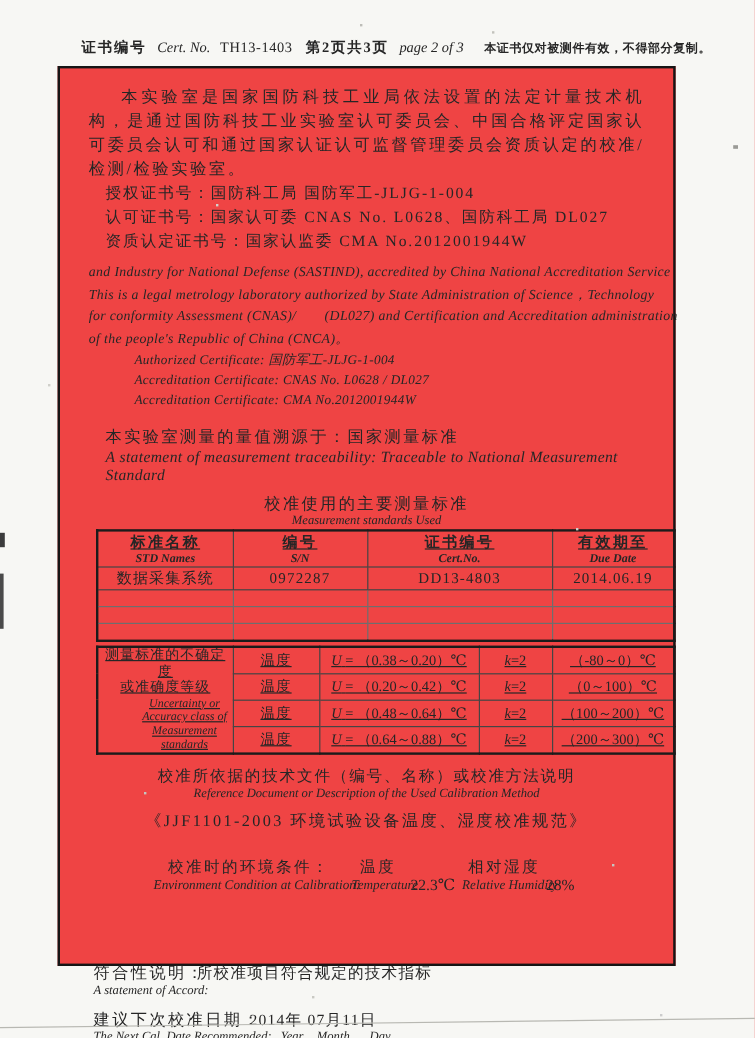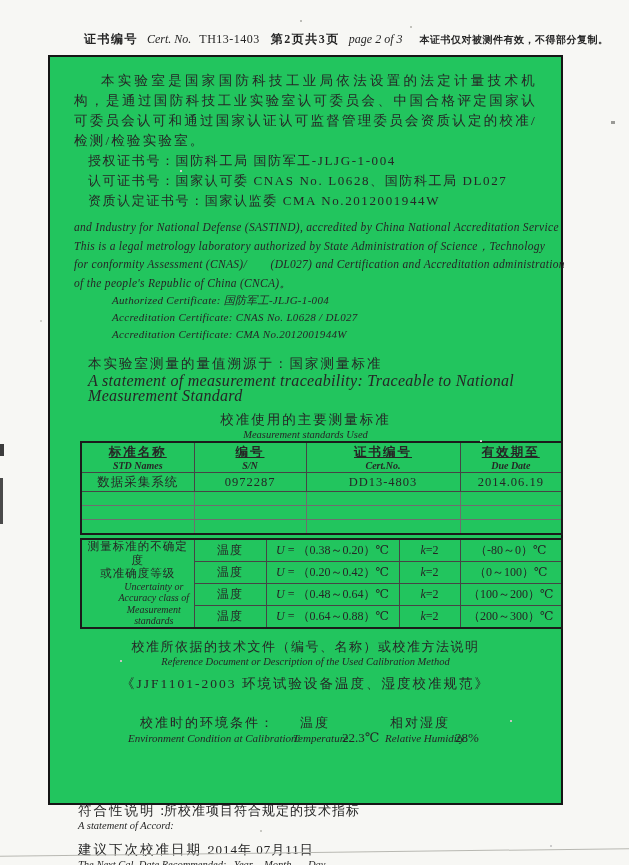--- a/index.html
+++ b/index.html
@@ -6,55 +6,55 @@
   body{
     width:629px;height:865px;
     background:#f7f7f4;
     font-family:"Liberation Serif","DejaVu Serif",serif;
     color:#262626;
     position:relative;
     overflow:hidden;
   }
   .page{position:absolute;inset:0;}
   
-  .page-header{position:absolute;top:31px;left:84px;width:520px;font-size:12px;white-space:nowrap;}
+  .page-header{position:absolute;top:31px;left:68px;width:520px;font-size:12px;white-space:nowrap;}
   .ph-zh{letter-spacing:1.5px;font-weight:bold;}
   .ph-it{font-style:italic;margin-left:6px;}
   .ph-val{margin-left:5px;letter-spacing:.5px;}
   .ph-notice{font-size:10px;font-weight:bold;margin-left:14px;letter-spacing:.5px;}
   
   .box{
     position:absolute;left:48px;top:55px;width:515px;height:750px;
-    border:2px solid #151515;box-sizing:border-box;background:#22c55e;
+    border:2px solid #151515;box-sizing:border-box;background:#ef4444;
   }
   .box-inner{padding:14px 24px 0 24px;position:relative;}
   
   .para-zh{
     font-size:13.5px;line-height:20px;letter-spacing:2.2px;
     text-align:justify;text-indent:2em;margin:0 0 0 0;
   }
   .cert-line{font-size:13px;line-height:20px;letter-spacing:1.6px;margin-left:14px;}
   .para-en{margin-top:7px;font-style:italic;font-size:11.5px;line-height:18.5px;letter-spacing:.3px;}
   .para-en div{white-space:nowrap;}
   .cert-line-en{font-style:italic;font-size:11px;line-height:17px;margin-left:38px;letter-spacing:.3px;}
   .trace-zh{margin-top:12px;font-size:13.5px;letter-spacing:2px;line-height:18px;margin-left:14px;}
-  .trace-en{font-style:italic;font-size:16px;line-height:15px;margin-left:14px;letter-spacing:.3px;}
+  .trace-en{font-style:italic;font-size:13px;line-height:15px;margin-left:14px;letter-spacing:.3px;}
   
   .tbl-title-zh{margin-top:9px;text-align:center;font-size:13.5px;letter-spacing:2px;line-height:16px;}
   .tbl-title-en{text-align:center;font-style:italic;font-size:10.5px;line-height:13px;}
   
   table{border-collapse:collapse;table-layout:fixed;margin-left:6px;}
   .std-table{width:481px;}
   .std-table th,.std-table td{border:1px solid #454545;padding:0;text-align:center;vertical-align:middle;overflow:hidden;}
   .std-table{border:2px solid #1b1b1b;}
   .th-zh{font-size:12.5px;letter-spacing:2px;line-height:16px;padding-top:1px;text-decoration:underline;}
   .th-en{font-style:italic;font-size:10px;line-height:12px;}
   .std-table .data-row td{height:18px;font-size:12.5px;letter-spacing:1px;}
   .std-table .empty-row td{height:13px;border-color:#6e6e6e;}
-  .unc-table{width:481px;margin-top:3px;border:2px solid #1b1b1b;}
+  .unc-table{width:481px;margin-top:3px;border:2px solid #1b1b1b;text-decoration:underline;}
   .unc-table td{border:1px solid #454545;padding:0;text-align:center;vertical-align:middle;height:15px;font-size:12px;overflow:hidden;}
   .unc-label{line-height:1;}
   .unc-label .u-zh{font-size:11.5px;letter-spacing:1px;line-height:13.5px;}
   .unc-label .u-en{font-style:italic;font-size:10px;line-height:11.5px;padding-left:32px;}
   .u-cell{text-align:left;padding-left:8px;}
   .u-cell i,.k-cell i{font-family:"Liberation Serif","DejaVu Serif",serif;}
   .param-cell{letter-spacing:1px;}
   
   .ref-zh{margin-top:10px;text-align:center;font-size:13px;letter-spacing:1.5px;line-height:16px;}
   .ref-en{text-align:center;font-style:italic;font-size:10.5px;line-height:13px;}

